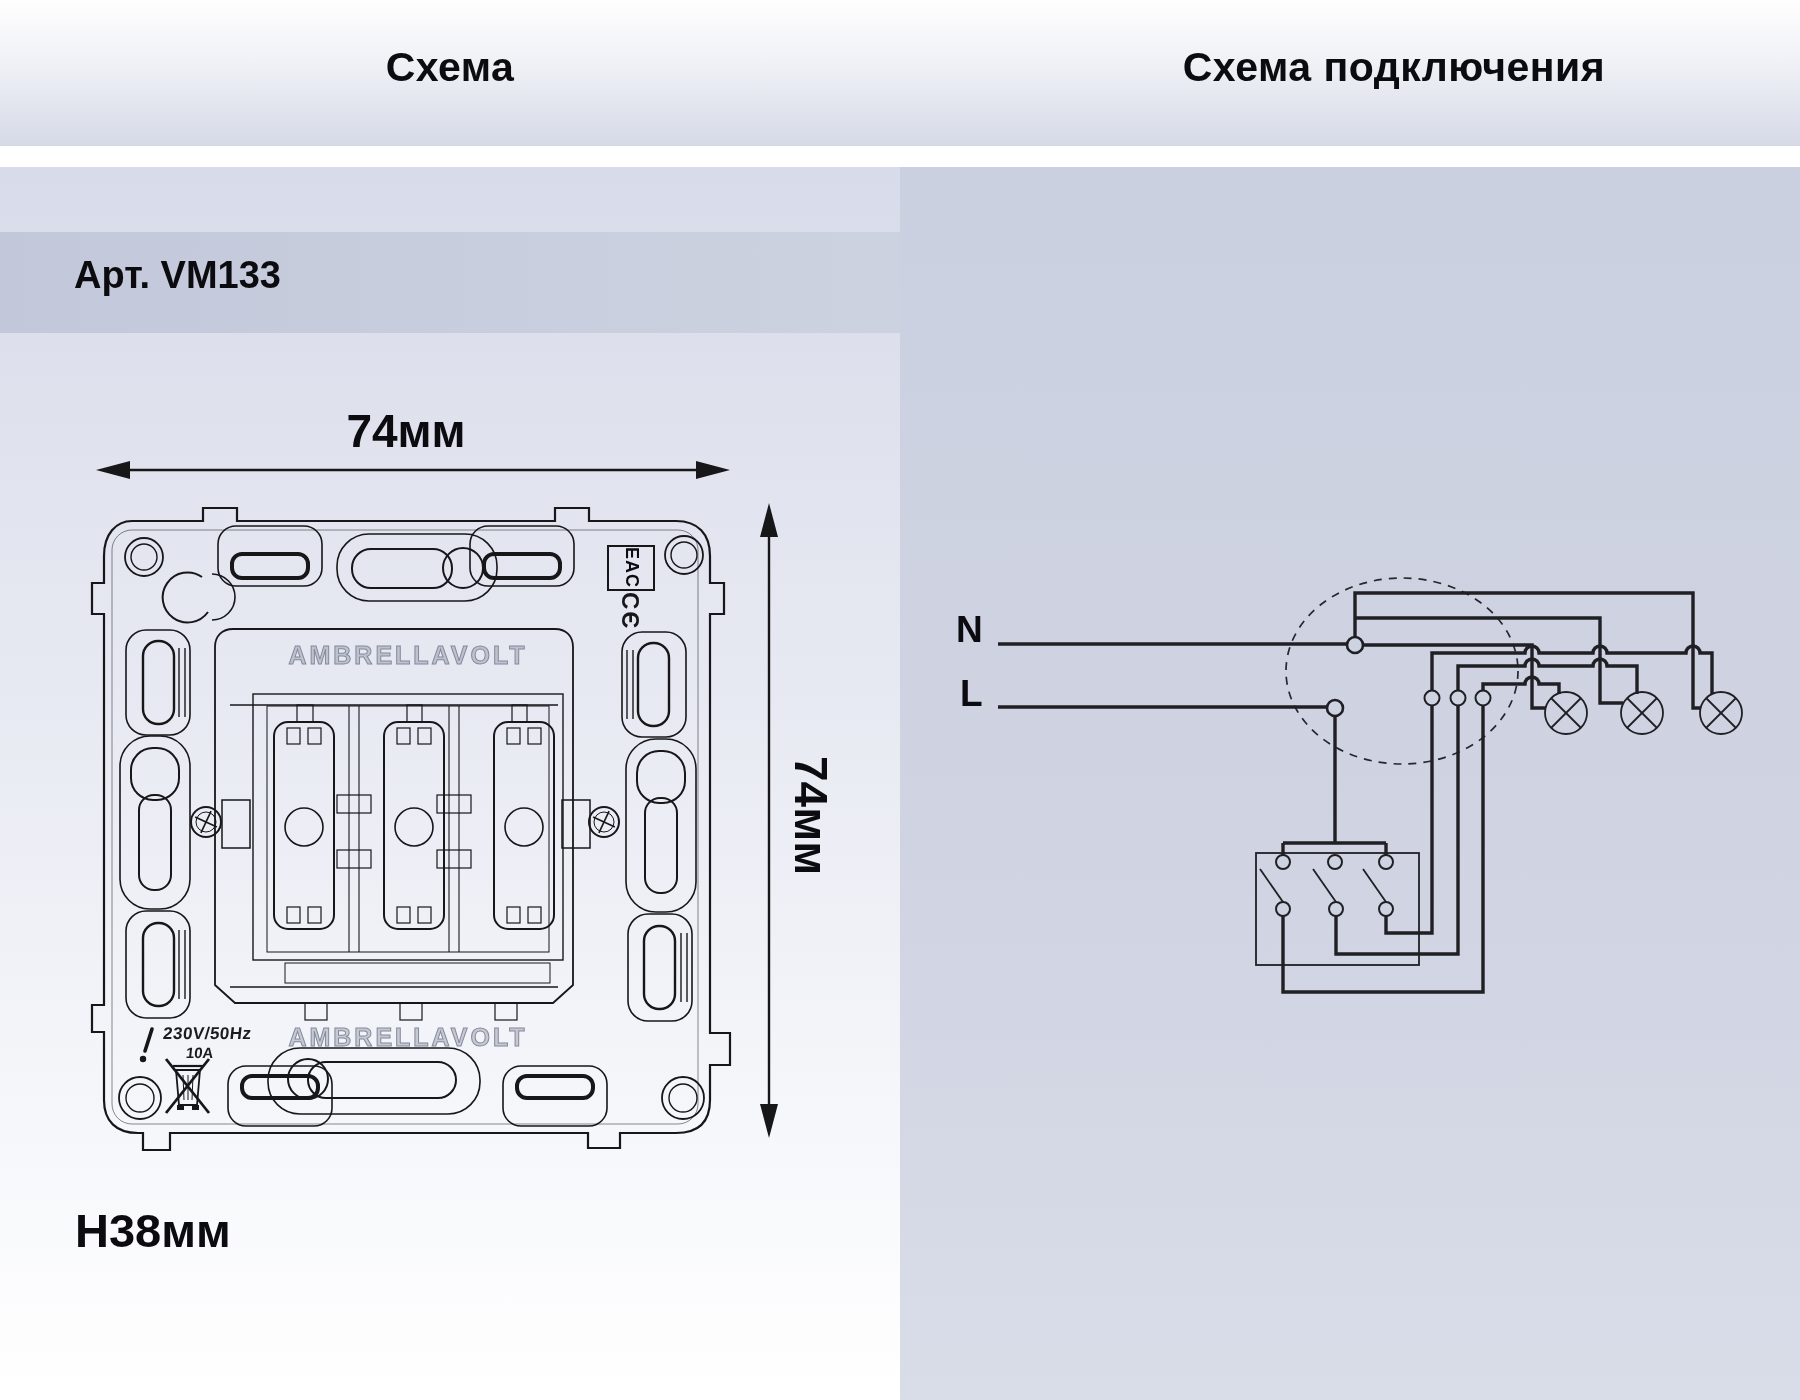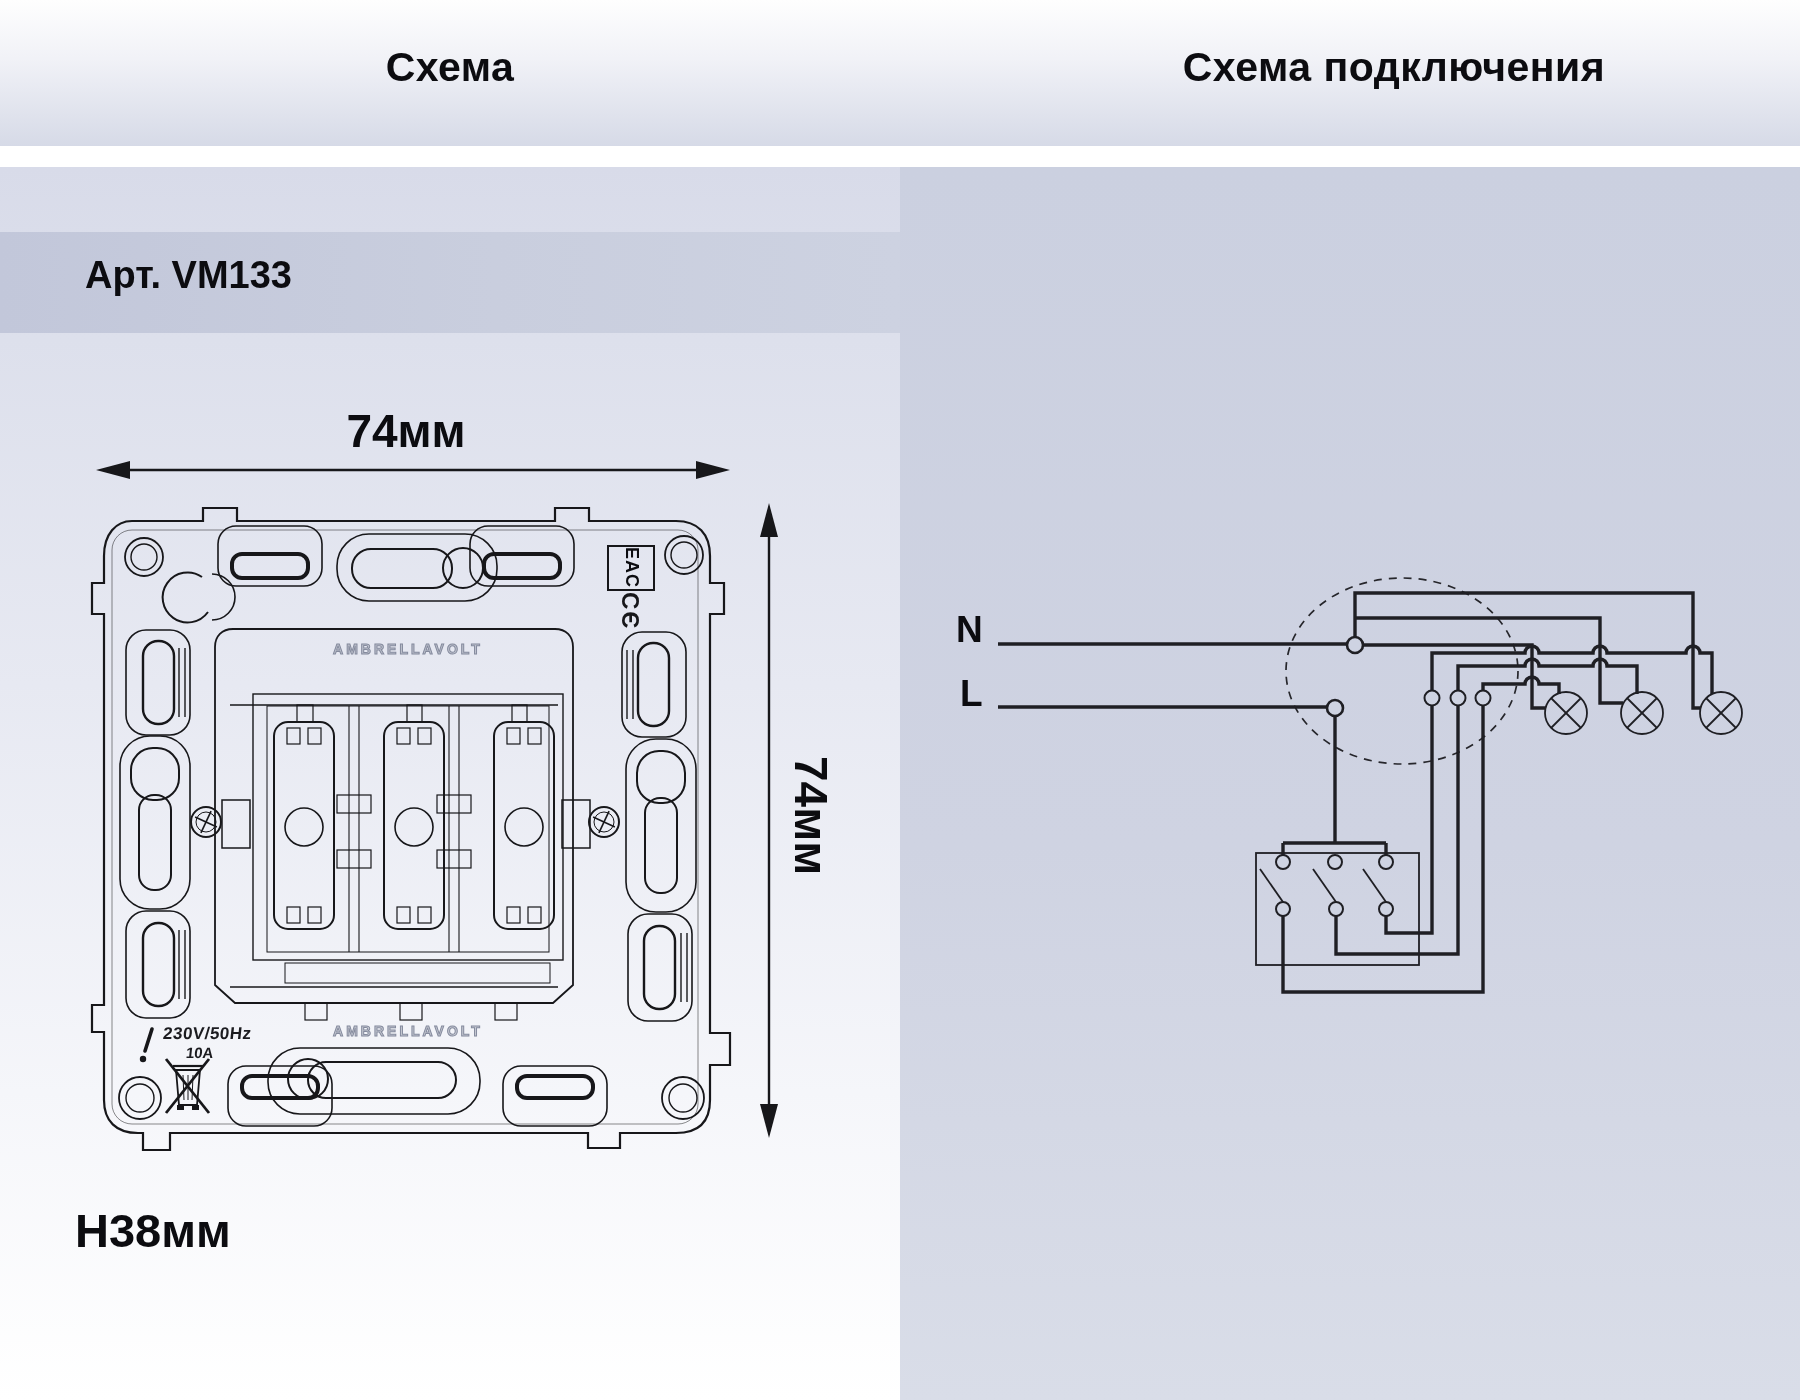--- a/index.html
+++ b/index.html
@@ -12,30 +12,30 @@
   .panel-left{position:absolute;left:0;top:167px;width:900px;height:1233px;
         background:linear-gradient(180deg,#d8dbe9 0%,#dde0ec 14%,#e7e9f2 42%,#f5f6fa 75%,#ffffff 100%);}
   .panel-right{position:absolute;left:900px;top:167px;width:900px;height:1233px;
         background:linear-gradient(180deg,#cbd0e0 0%,#cfd3e2 55%,#d9dde8 100%);}
   .art-band{position:absolute;left:0;top:232px;width:900px;height:101px;
         background:linear-gradient(90deg,#c2c7da 0%,#c9cede 55%,#cdd2e1 100%);}
   
   .title{position:absolute;top:44px;width:900px;text-align:center;
          font-size:41px;font-weight:600;letter-spacing:.5px;}
   .title.left{left:0;} .title.right{left:944px;}
-  .article{position:absolute;left:85px;top:254px;font-size:38px;font-weight:600;}
+  .article{position:absolute;left:74px;top:254px;font-size:38px;font-weight:600;}
   .h38{position:absolute;left:75px;top:1203px;font-size:47px;font-weight:600;}
   .dim-w{position:absolute;left:296px;top:404px;width:220px;text-align:center;
          font-size:46px;font-weight:600;}
   .dim-h{position:absolute;left:784px;top:756px;font-size:46px;font-weight:600;
          writing-mode:vertical-rl;}
   .lbl-n{position:absolute;left:956px;top:609px;font-size:37px;font-weight:700;}
   .lbl-l{position:absolute;left:960px;top:673px;font-size:37px;font-weight:700;}
   
-  .brand{position:absolute;width:260px;text-align:center;font-size:14px;font-weight:700;
+  .brand{position:absolute;width:260px;text-align:center;font-size:25px;font-weight:700;
          letter-spacing:3px;color:rgba(125,131,148,.38);-webkit-text-stroke:1px #858b9e;}
   .brand.top{left:278px;top:641px;} .brand.bottom{left:278px;top:1023px;}
   .rating1{position:absolute;left:163px;top:1024px;font-size:17px;font-weight:700;
            color:#1b1b1f;transform:skewX(-6deg);letter-spacing:.5px;}
   .rating2{position:absolute;left:186px;top:1044px;font-size:15px;font-weight:700;
            color:#1b1b1f;transform:skewX(-6deg);}
   .eac-box{position:absolute;left:607px;top:545px;width:44px;height:42px;
            border:2.5px solid #17171a;display:flex;align-items:center;justify-content:center;}
   .eac-text{writing-mode:vertical-rl;font-size:18px;font-weight:700;letter-spacing:1px;}
   .ce{position:absolute;left:616px;top:592px;writing-mode:vertical-rl;

